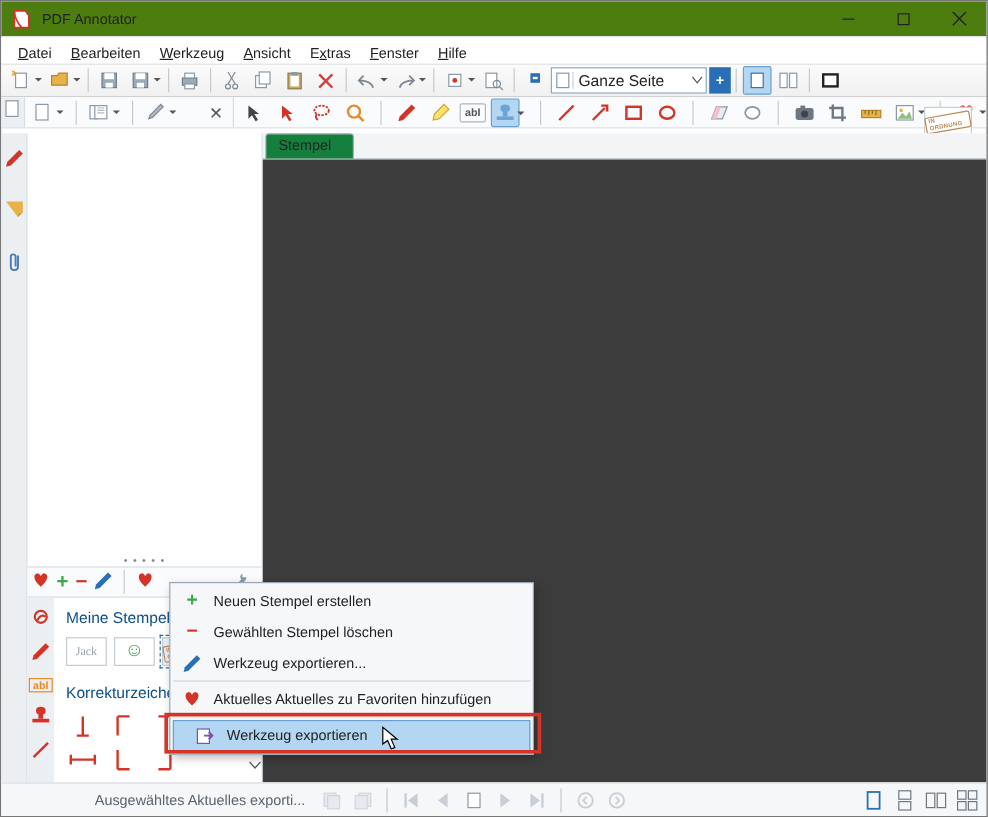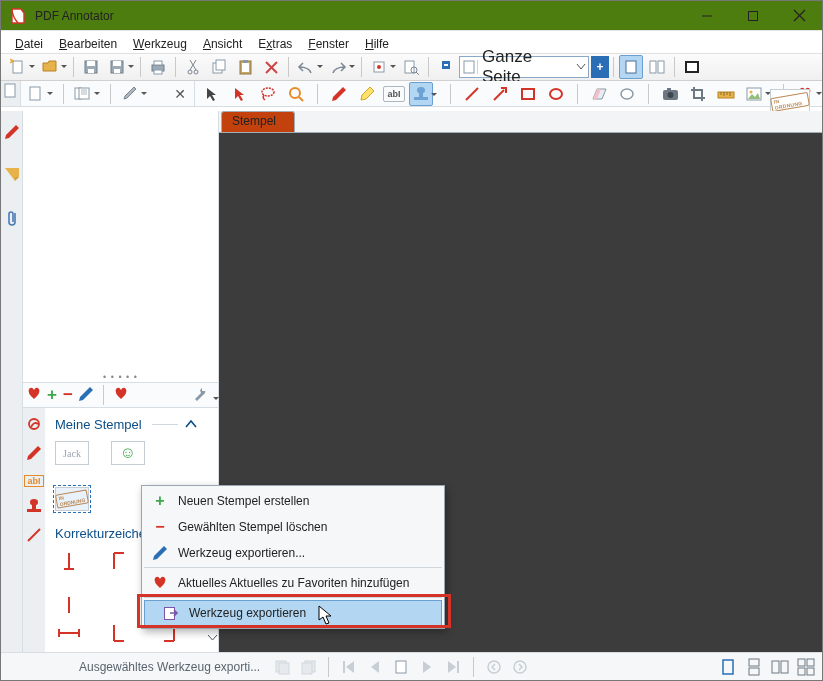--- a/index.html
+++ b/index.html
@@ -28,51 +28,51 @@
   .menubar .m{padding:2px 8px;border-radius:2px}
   .menubar .m u{text-decoration:underline}
   
   .tbar{height:28px;background:linear-gradient(#fbfbfb,#f0f0f0);border-top:1px solid #e0e0e0;border-bottom:1px solid #d0d0d0;display:flex;align-items:center;padding:0 4px;gap:0}
   .tbtn{width:24px;height:24px;display:flex;align-items:center;justify-content:center;margin:0 1px;border-radius:2px;position:relative}
   .tbtn.sel{background:var(--accent);border:1px solid #6aa0cf}
   .tsplit::after{content:"";position:absolute;right:-5px;top:10px;border:3px solid transparent;border-top-color:#555}
   .tsep{width:1px;height:20px;background:#c9c9c9;margin:0 4px}
   .zoomsel{display:flex;align-items:center;height:22px;border:1px solid #8aa9c7;background:#fff}
   .zoomsel .zicon{width:18px;display:flex;align-items:center;justify-content:center;border-right:1px solid #c9d3dd}
-  .zoomsel .ztxt{width:96px;padding:0 4px;font-size:17px}
+  .zoomsel .ztxt{width:96px;padding:0 4px;font-size:13px}
   .zoomsel .zdrop{width:14px;display:flex;align-items:center;justify-content:center}
   .plusbtn{width:18px;height:22px;background:#2a6fb5;color:#fff;display:flex;align-items:center;justify-content:center;font-weight:bold;margin-left:2px}
   
   .row2{display:flex;height:26px;border-bottom:1px solid var(--border-light)}
   .leftstrip{width:22px;background:#eceff2;border-right:1px solid var(--border-light);display:flex;flex-direction:column;align-items:center;padding-top:2px;gap:6px}
   .row2 .leftpanel{width:196px;display:flex;align-items:center;border-right:1px solid var(--border-light);background:#fafbfc;padding:0 2px;gap:2px}
   .row2 .leftpanel .spacer{flex:1}
   .xbtn{font-size:14px;color:#555;padding:0 6px}
   .docbar{flex:1;display:flex;align-items:center;background:#fafbfc;padding:0 4px;gap:2px}
   .docbar .tsep{margin:0 6px}
   .stampprev{position:absolute;right:12px;top:88px;width:40px;height:26px;border:1px solid #c5cdd4;background:#fff;display:flex;align-items:center;justify-content:center}
   .stampprev .inner{transform:rotate(-10deg);border:1px solid #b85;padding:0 2px;font-size:5px;color:#b85;font-weight:bold;border-radius:2px;letter-spacing:0.3px}
   
   .main{position:absolute;top:110px;left:0;right:0;bottom:28px;display:flex}
   .main .leftstrip{border-right:1px solid var(--border-light)}
   .doc{flex:1;display:flex;flex-direction:column}
   .tabrow{height:22px;background:#f2f4f6;border-bottom:1px solid #a3aeb8;display:flex;align-items:flex-end}
-  .tab{height:21px;border:1px solid #a3aeb8;border-bottom:0;background:#c2410c;padding:2px 18px 0 10px;font-size:12px;border-top-left-radius:3px;border-top-right-radius:3px;margin-left:2px}
+  .tab{height:21px;border:1px solid #a3aeb8;border-bottom:0;background:#15803d;padding:2px 18px 0 10px;font-size:12px;border-top-left-radius:3px;border-top-right-radius:3px;margin-left:2px}
   .canvas{flex:1;background:#3c3c3c}
   
   .sidepanel{width:196px;border-right:1px solid var(--border-light);background:#fff;display:flex;flex-direction:column}
   .sidepanel .blank{flex:1}
   .sidepanel .dots{height:10px;text-align:center;color:#888;font-size:9px;letter-spacing:1px}
   .favbar{height:26px;border-top:1px solid var(--border-light);border-bottom:1px solid var(--border-light);background:#fafbfc;display:flex;align-items:center;padding:0 4px;gap:6px}
   .favbar .flex{flex:1}
   .cat{margin:6px 8px 2px 8px}
   .cathead{display:flex;align-items:center;gap:6px;color:#0b4e87;font-size:13px;padding:3px 2px;cursor:default}
   .cathead .underline{flex:1;height:1px;background:#cfd8e0;margin-left:4px}
   .cathead .chev{width:14px;height:14px;display:flex;align-items:center;justify-content:center;color:#0b4e87}
-  .thumbs{display:flex;flex-wrap:wrap;gap:22px;padding:6px 2px}
+  .thumbs{display:flex;flex-wrap:wrap;gap:6px;padding:6px 2px}
   .thumb{width:34px;height:24px;border:1px solid #c5cdd4;display:flex;align-items:center;justify-content:center;font-size:10px;color:#666}
   .thumb.sel{outline:1px dashed #2a6fb5;outline-offset:1px;background:#e9f2fa}
   .thumb.jack{font-family:cursive;color:#9aa4ae}
   .thumb.smile{color:#3fa64a;font-size:16px}
   .thumb.stamp .inner{transform:rotate(-10deg);border:1px solid #b85;padding:0 2px;font-size:5px;color:#b85;font-weight:bold;border-radius:2px}
   
   .pm{width:28px;height:22px;display:flex;align-items:center;justify-content:center;color:var(--red)}
   
   .ctx{position:absolute;left:140px;top:484px;width:304px;background:#f5f7f9;border:1px solid #9aa7b3;box-shadow:2px 3px 8px rgba(0,0,0,.3);padding:2px}
   .ctx .row{height:26px;display:flex;align-items:center;padding:0 8px;gap:10px}
@@ -600,21 +600,21 @@
 </div>
 <div class="redbox"></div>
 <div class="cursor">
   <svg width="16" height="20">
       <path d="M0 0 L0 14 L4 11 L7 18 L10 17 L7 10 L12 10 Z" fill="#fff" stroke="#000" stroke-width="1"></path>
     </svg>
 </div>
 
 <div class="status">
   <div style="width:60px"></div>
-  <span class="txt">Ausgewähltes Werkzeug exporti...</span>
+  <span class="txt">Ausgewähltes Aktuelles exporti...</span>
   <div class="sbtn disabled">
       <svg width="14" height="13">
         <rect x="1" y="1" width="10" height="11" fill="#d8dde2" stroke="#aeb7bf"></rect>
         <rect x="4" y="3" width="10" height="11" fill="#d8dde2" stroke="#aeb7bf"></rect>
       </svg>
     </div>
   <div class="sbtn disabled">
       <svg width="14" height="13">
         <rect x="4" y="1" width="10" height="11" fill="#d8dde2" stroke="#aeb7bf"></rect>
         <rect x="1" y="3" width="10" height="11" fill="#d8dde2" stroke="#aeb7bf"></rect>

